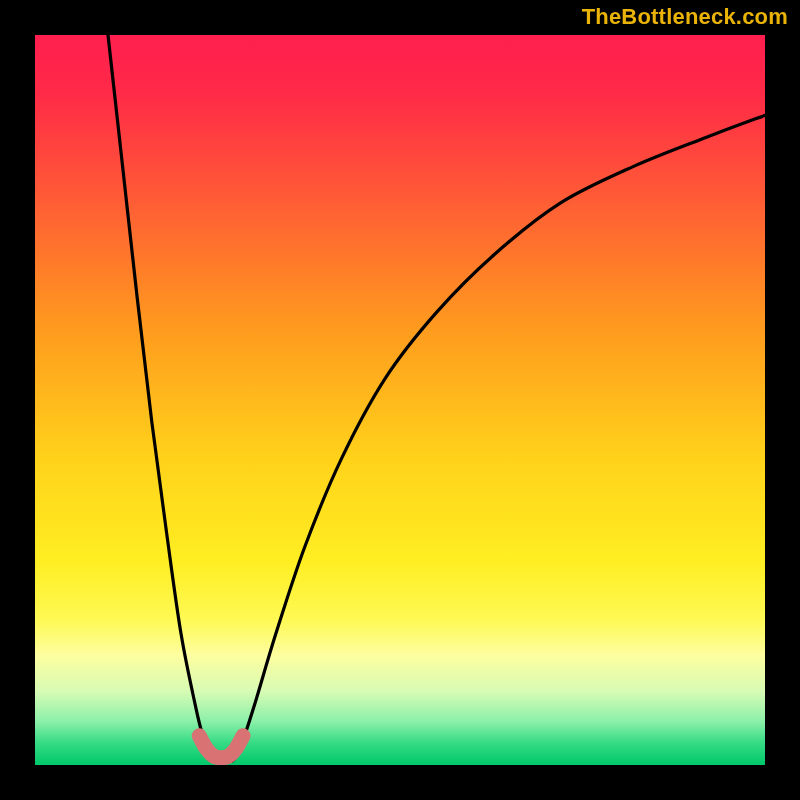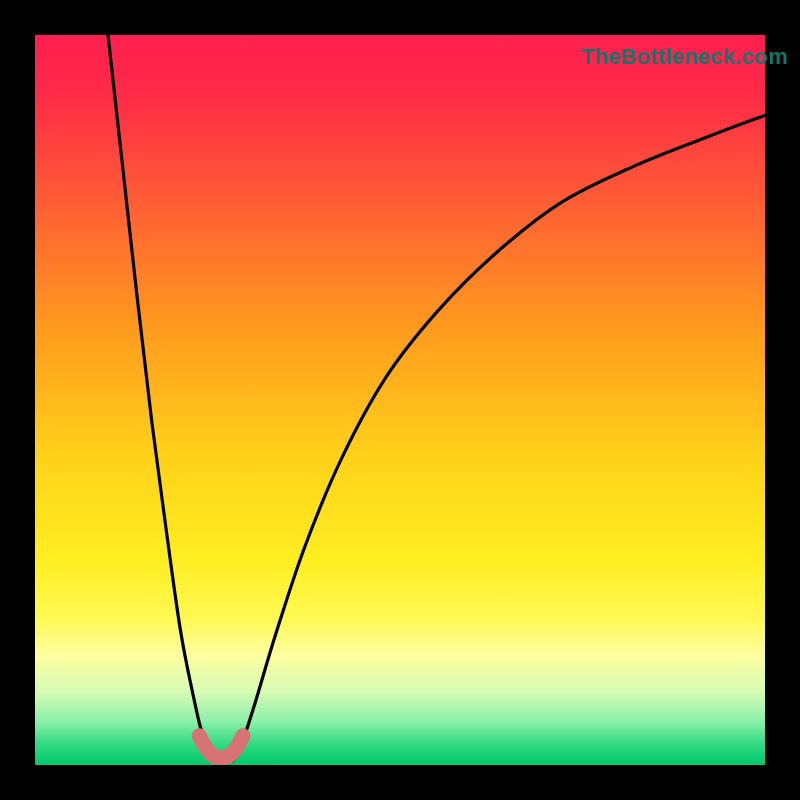--- a/index.html
+++ b/index.html
@@ -40,23 +40,22 @@
     width: 730px;
     height: 730px;
   }
   .attribution {
     position: absolute;
     top: 4px;
     right: 12px;
     font-family: Arial, Helvetica, sans-serif;
     font-size: 22px;
     font-weight: 600;
-    color: #0f766e;
+    color: #eab308;
     letter-spacing: 0.2px;
-    margin-top: 40px;
   }
 </style>
 </head>
 <body>
 
 <div class="frame">
   <div class="plot">
     <svg class="gradient" viewBox="0 0 730 730" preserveAspectRatio="none">
       <defs>
         <linearGradient id="bg" x1="0" y1="0" x2="0" y2="1">

